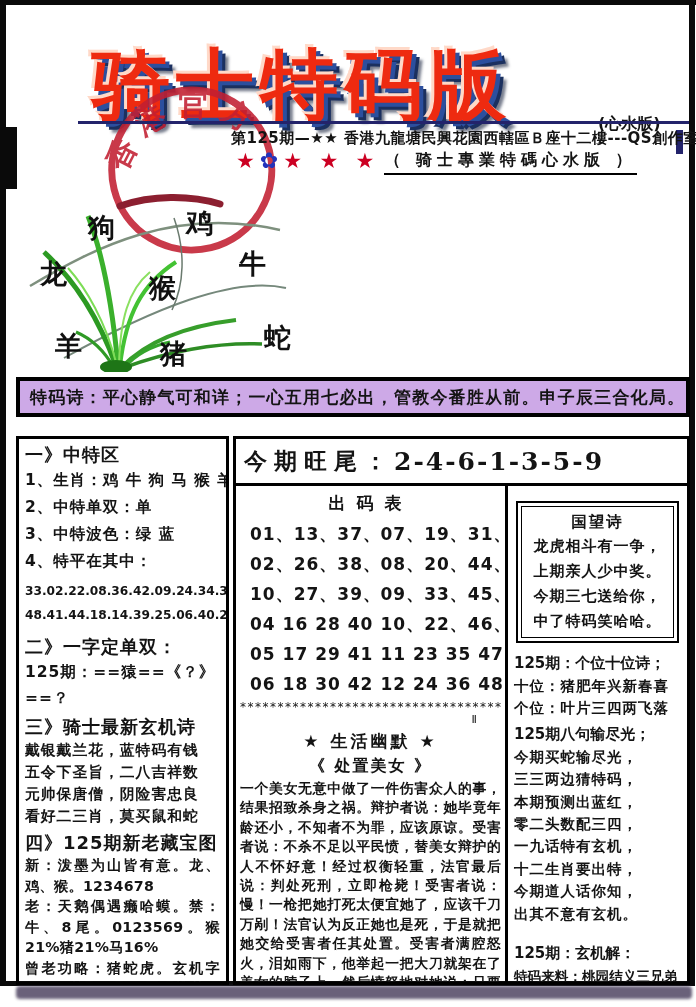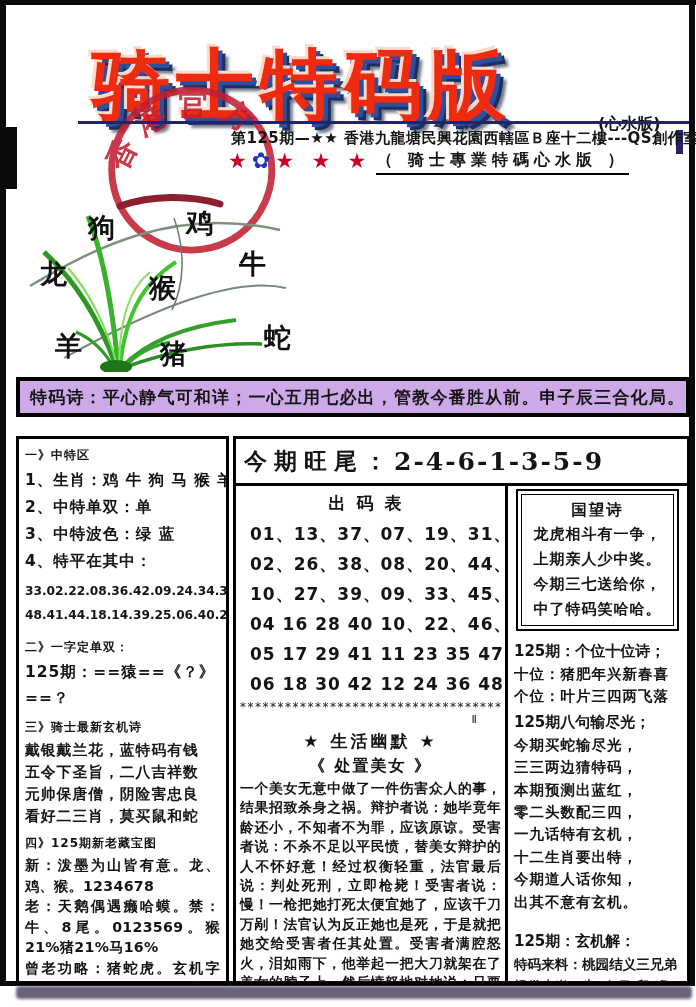--- a/index.html
+++ b/index.html
@@ -23,21 +23,21 @@
     color:#ee2a10; white-space:nowrap;
     text-shadow:-3px -3px 0 #ffd9c8, 4px 4px 0 #2c4f9e, 7px 7px 0 #1b305f, 10px 10px 3px rgba(10,20,50,.55);
   }
   .edition { position:absolute; left:598px; top:114px; font-size:16px; font-weight:bold; }
 
   .hdr-rule { position:absolute; left:78px; top:121px; width:611px; height:3px; background:#23236b; }
   .hdr-tick { position:absolute; left:676px; top:130px; width:7px; height:24px; background:#23236b; }
   .left-tick{ position:absolute; left:6px;  top:127px; width:11px; height:62px; background:#0a0a0a; }
   .hdr-line1{ position:absolute; left:231px; top:129px; font-size:15px; font-weight:bold;
               letter-spacing:.5px; white-space:nowrap; }
-  .hdr-line2{ position:absolute; left:228px; top:148px; white-space:nowrap; }
+  .hdr-line2{ position:absolute; left:236px; top:148px; white-space:nowrap; }
   .hdr-line2 .stars  { color:#cc0022; font-size:21px; font-weight:900; letter-spacing:5px; vertical-align:middle; }
   .hdr-line2 .flower { color:#2233bb; font-size:22px; font-weight:900; letter-spacing:5px; vertical-align:middle; }
   .hdr-line2 .subtitle { font-size:16px; font-weight:900; letter-spacing:5px;
               border-bottom:2px solid #000; padding-bottom:4px; vertical-align:middle; }
 
   
   .stamp { position:absolute; left:90px; top:76px; width:204px; height:190px;
            transform:rotate(-14deg); opacity:.88; pointer-events:none; }
 
   
@@ -60,36 +60,36 @@
   .pred-line { font-size:13.5px; font-weight:bold; line-height:18px; letter-spacing:.4px; }
 
   
   .poem-strip { position:absolute; left:16px; top:377px; width:674px; height:40px;
                 border:4px solid #000; display:flex; align-items:center; padding-left:10px;
                 font-size:17px; font-weight:900; letter-spacing:1.2px; background:#cda9e7; white-space:nowrap; }
 
   
   .left-col { position:absolute; left:16px; top:436px; width:213px; height:549px;
               border:3px solid #000; padding:4px 6px; overflow:hidden; }
-  .lc-h    { font-size:12px; font-weight:900; letter-spacing:1px; line-height:24px; }
+  .lc-h    { font-size:18px; font-weight:900; letter-spacing:1px; line-height:24px; }
   .lc-item { font-size:15.5px; font-weight:bold; line-height:27px; letter-spacing:1px; white-space:nowrap; }
   .lc-nums { font-size:12.2px; font-weight:bold; line-height:24px; white-space:nowrap; letter-spacing:0; }
   .lc-s2line { font-size:15.5px; font-weight:bold; line-height:26px; letter-spacing:1px; }
   .lc-poem { font-size:14.8px; font-weight:bold; line-height:22px; letter-spacing:1px; white-space:nowrap; }
   .lc-p    { font-size:14.2px; font-weight:bold; line-height:20.5px; letter-spacing:.3px; text-align:justify; }
   .mt4 { margin-top:4px; } .mt8 { margin-top:8px; }
 
   
   .right-cols { position:absolute; left:233px; top:436px; width:457px; height:549px; border:3px solid #000; }
   .ww-header { height:47px; border-bottom:3px solid #000; display:flex; align-items:center; padding-left:8px; }
   .ww-label { font-size:23px; font-weight:900; letter-spacing:7px; }
   .ww-value { font-size:25px; font-weight:900; letter-spacing:2px; font-family:"DejaVu Serif", serif; }
   .cols { display:flex; height:496px; }
   .mid-col { width:272px; border-right:3px solid #000; padding:3px 4px; overflow:hidden; }
-  .right-col { flex:1; padding:0 6px; overflow:hidden; }
+  .right-col { flex:1; padding:12px 6px; overflow:hidden; }
 
   .ct-title { text-align:center; font-size:17px; font-weight:900; letter-spacing:11px; margin:3px 0 4px; }
   .ct-row  { display:flex; font-size:17px; font-weight:bold; line-height:30px; }
   .ct-cell { width:50%; padding-left:10px; white-space:nowrap; letter-spacing:1px; }
   .sep { font-size:12px; line-height:13px; white-space:nowrap; overflow:hidden; letter-spacing:1.5px; margin-top:2px; }
   .sep-mark { text-align:right; padding-right:24px; font-size:11px; line-height:12px; }
   .humor-title { text-align:center; font-size:17px; font-weight:900; letter-spacing:3px; margin-top:4px; }
   .humor-sub { text-align:center; font-size:16px; font-weight:900; letter-spacing:2px; margin:3px 0 2px; }
   .story { font-size:13.8px; font-weight:bold; line-height:19.4px; text-align:justify; letter-spacing:.2px; }
 

